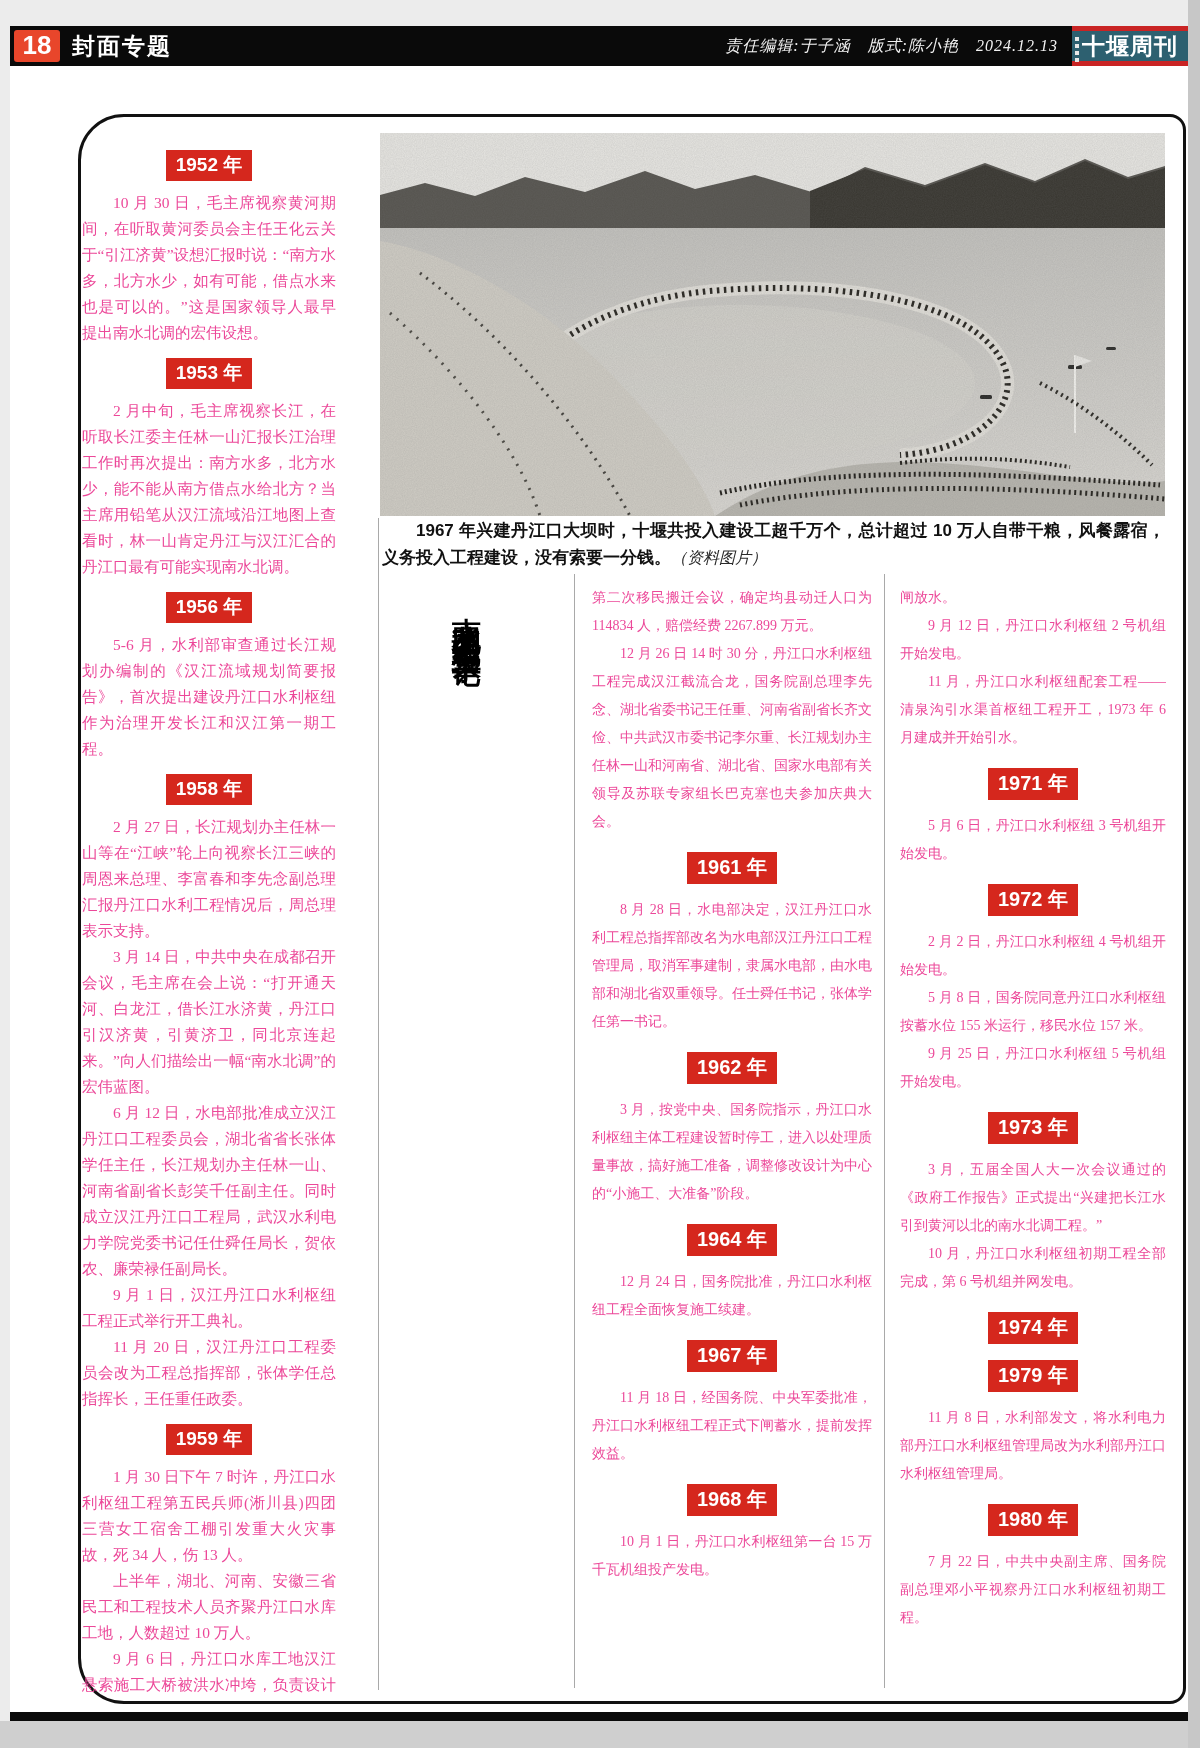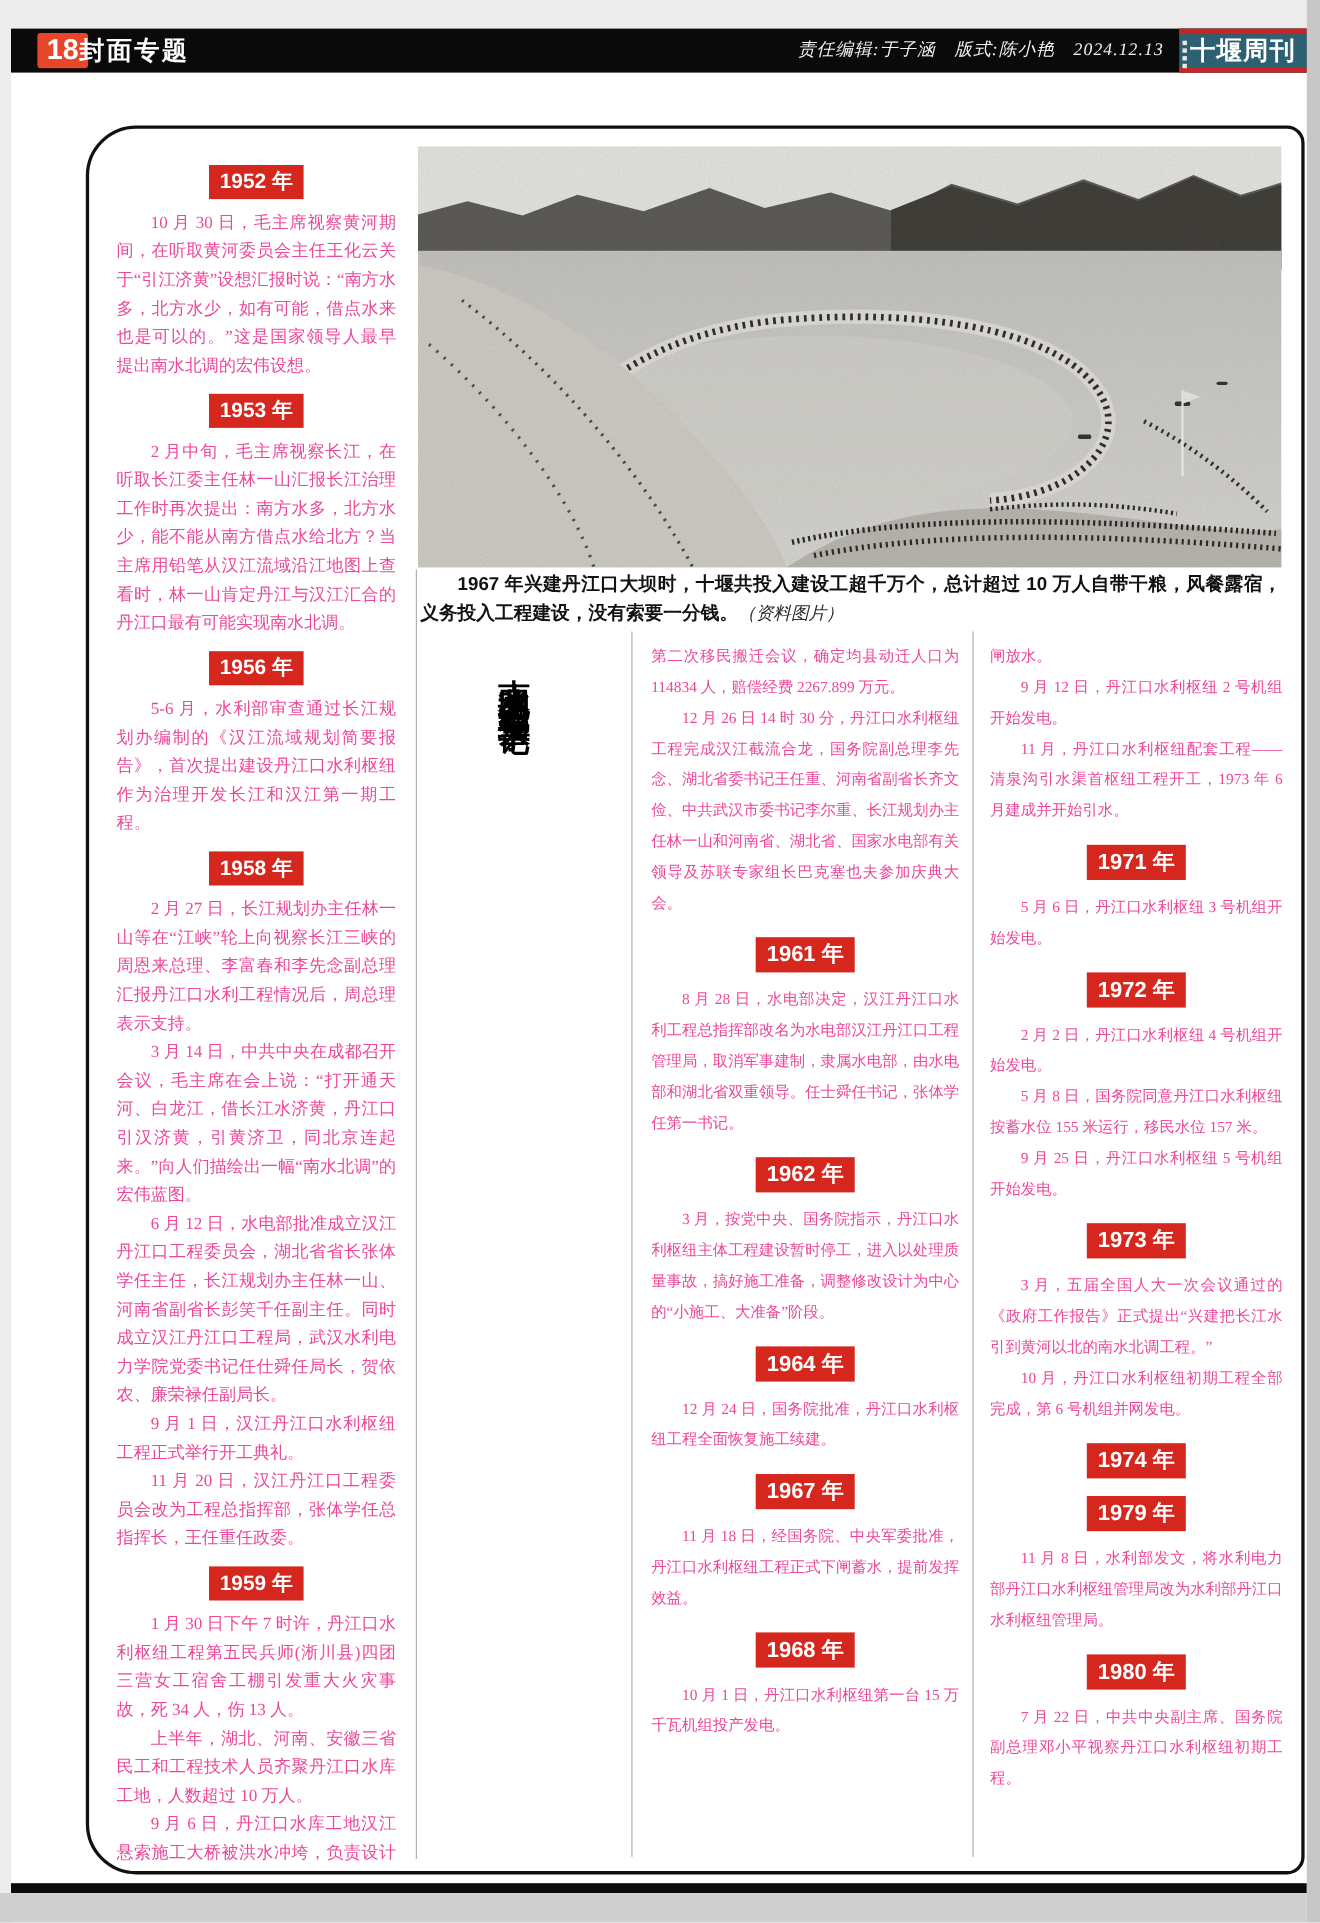--- a/index.html
+++ b/index.html
@@ -9,21 +9,21 @@
   
   .strip-top{left:0;top:0;width:1188px;height:26px;background:#ececec;}
   .left-sliver{left:0;top:0;width:10px;height:1748px;background:#ececec;}
   .right-strip{left:1188px;top:0;width:12px;height:1748px;background:#c7c7c7;}
   .strip-bottom{left:0;top:1721px;width:1188px;height:27px;background:#cfcfcf;}
   .footer-rule{left:10px;top:1712px;width:1178px;height:9px;background:#0a0a0a;}
   
   .header-bar{left:10px;top:26px;width:1178px;height:40px;background:#0a0a0a;}
   .pageno{left:4px;top:4px;width:46px;height:32px;background:#e8462b;border-radius:3px;
           color:#fff;font-family:"Liberation Sans",sans-serif;font-weight:bold;font-size:26px;
-          line-height:31px;text-align:center;margin-left:20px;}
+          line-height:31px;text-align:center;}
   .sec-title{left:62px;top:0;height:40px;line-height:40px;color:#fff;
              font-family:"Liberation Sans",sans-serif;font-weight:bold;font-size:23px;letter-spacing:2px;}
   .credits{right:130px;top:0;height:40px;line-height:40px;color:#f2f2f2;
            font-style:italic;font-size:16px;letter-spacing:1px;}
   .masthead{right:0;top:0;width:116px;height:40px;background:#2d6070;
             border-top:5px solid #c92424;border-bottom:5px solid #c92424;box-sizing:border-box;
             display:flex;align-items:center;justify-content:center;
             color:#fff;font-weight:bold;font-size:23px;letter-spacing:1px;font-family:Liberation Serif, serif;}
   .mast-marks{position:absolute;left:3px;top:6px;display:flex;flex-direction:column;gap:3px;}
   .mast-marks i{display:block;width:4px;height:4px;background:#e8e8e8;}
@@ -37,21 +37,21 @@
   .caption{left:382px;top:517px;width:783px;text-align:justify;text-indent:2em;
            font-family:"Liberation Sans","DejaVu Sans",sans-serif;font-weight:bold;
            font-size:17px;line-height:27px;color:#111;}
   .caption .credit{font-family:"Liberation Serif",serif;font-weight:normal;font-style:italic;
                    font-size:16px;color:#2a2a2a;}
   
   .headline{left:447px;top:594px;height:390px;writing-mode:vertical-rl;
             font-weight:bold;font-size:29px;letter-spacing:4px;color:#000;}
   
   .col{overflow:hidden;}
-  .col-left{left:106px;top:138px;width:254px;height:1556px;}
+  .col-left{left:82px;top:138px;width:254px;height:1556px;}
   .col-mid{left:592px;top:584px;width:280px;height:1106px;}
   .col-right{left:900px;top:584px;width:266px;height:1106px;}
   .para{margin:0;text-align:justify;text-indent:2em;color:#ec4899;}
   .col-left .para{font-size:15.5px;line-height:26px;}
   .col-mid .para,.col-right .para{font-size:14px;line-height:28px;}
   .para.noindent{text-indent:0;}
   .badge{display:table;margin:16px auto 12px;background:#d5271d;color:#fff;
          font-family:"Liberation Sans",sans-serif;font-weight:bold;font-size:20px;
          padding:2px 10px 3px;}
   .col-left .badge{margin:12px auto 9px;font-size:19px;}

